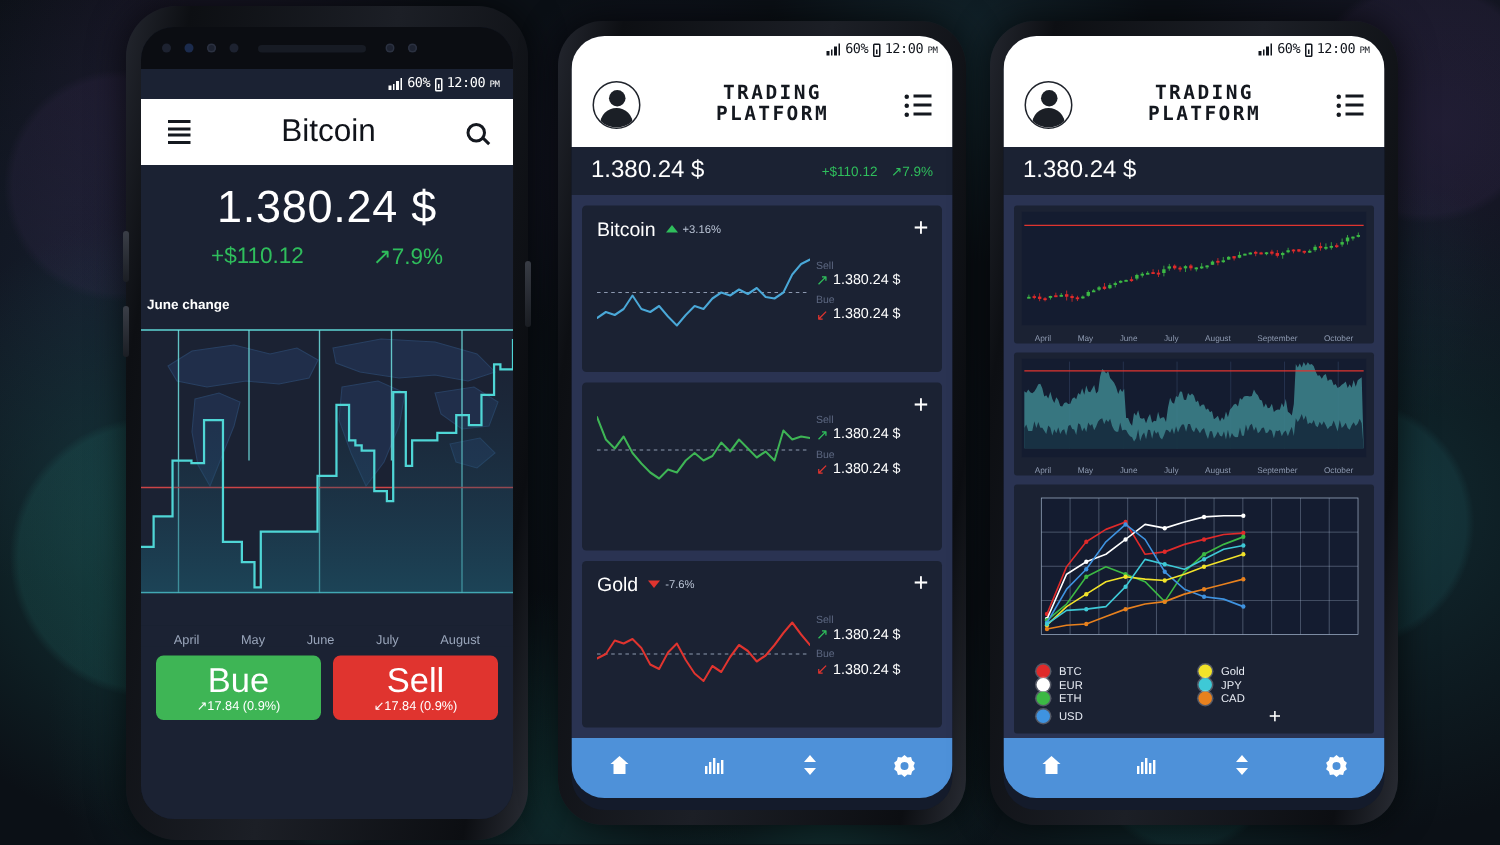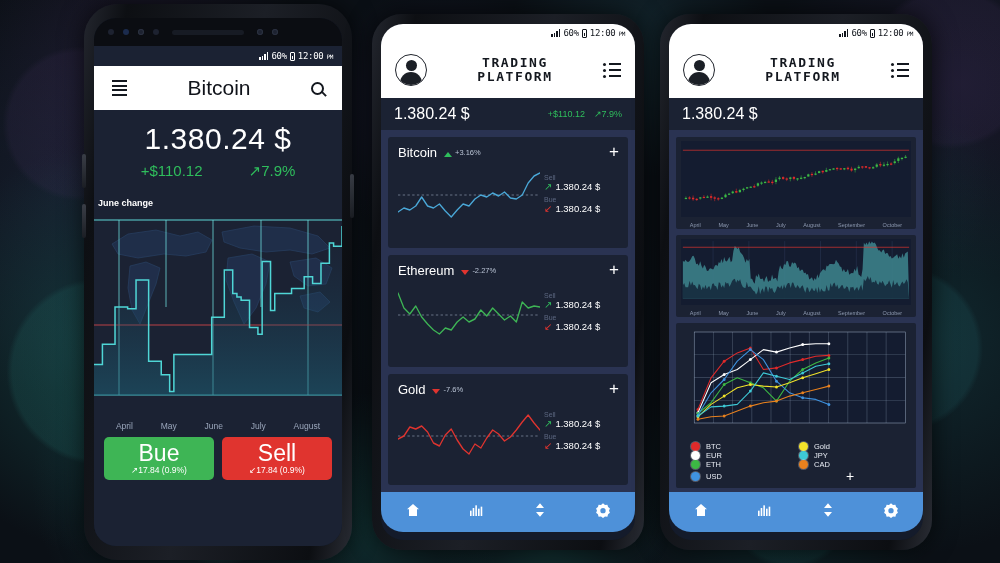--- a/index.html
+++ b/index.html
@@ -159,21 +159,21 @@
     padding:7px 13px; color:#fff;
   }
   .p23-pricebar .main { font-size:16px; }
   .p23-pricebar .right { font-size:9px; color:#2fbe5c; display:flex; gap:9px; align-items:center; }
 
   .p23-content { background:#2a3352; padding:7px; display:flex; flex-direction:column; gap:7px; }
 
   .card { background:#1b2233; border-radius:3px; padding:8px 10px 6px; position:relative; }
   .card-head { display:flex; align-items:center; gap:7px; }
   .card-name { color:#fff; font-size:13px; }
-  .card-pct { font-size:7.5px; display:flex; align-items:flex-end; gap:3px; }
+  .card-pct { font-size:7.5px; display:flex; align-items:center; gap:3px; }
   .tri-up { width:0;height:0;border-left:4px solid transparent;border-right:4px solid transparent;border-bottom:5px solid #2fbe5c; }
   .tri-dn { width:0;height:0;border-left:4px solid transparent;border-right:4px solid transparent;border-top:5px solid #e0342f; }
   .plus {
     position:absolute; right:9px; top:6px; color:#fff; font-size:17px; line-height:1; cursor:pointer;
   }
   .card-body { display:flex; align-items:center; margin-top:3px; }
   .card-spark { flex:1; }
   .card-quotes { width:78px; padding-left:4px; }
   .q-lab { font-size:7px; color:#5c6780; }
   .q-val { font-size:9.5px; color:#fff; display:flex; align-items:center; gap:3px; margin-bottom:4px; }
@@ -369,27 +369,20 @@
               </div>
               <div class="q-lab">Bue</div>
               <div class="q-val">
                 <span class="arr-dn">↙</span>
                 <span>1.380.24 $</span>
               </div>
             </div>
           </div>
         </div>
         <div class="card" style="flex: 1 1 0%;">
-          <div class="card-head">
-            <span class="card-name">Ethereum</span>
-            <span class="card-pct">
-              <span class="tri-dn"></span>
-              <span style="color:#b9c3d4">-2.27%</span>
-            </span>
-          </div>
           <span class="plus">+</span>
           <div class="card-body">
             <div class="card-spark"><svg viewBox="0 0 150 62" preserveAspectRatio="none" style="width:100%;height:62px">
                 <line x1="0" y1="34" x2="150" y2="34" stroke="#8d99b0" stroke-width="0.7" stroke-dasharray="2.5 2.5"></line>
                 <path d="M0,12 L6.25,27 L12.5,33 L18.75,25 L25,36 L31.25,43 L37.5,49 L43.75,53 L50,47 L56.25,49 L62.5,41 L68.75,36 L75,41 L81.25,38 L87.5,29.000000000000004 L93.75,35 L100,27 L106.25,33 L112.5,39 L118.75,35 L125,41 L131.25,21 L137.5,27 L143.75,25 L150,26" fill="none" stroke="#3eb555" stroke-width="1.4" stroke-linejoin="round" stroke-linecap="round"></path>
               </svg></div>
             <div class="card-quotes">
               <div class="q-lab">Sell</div>
               <div class="q-val">
                 <span class="arr-up">↗</span>

